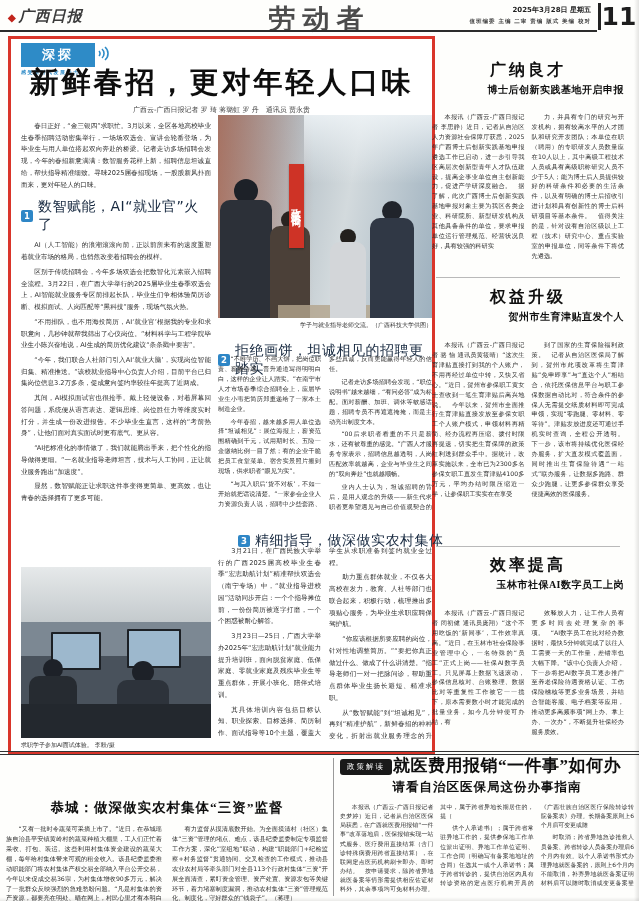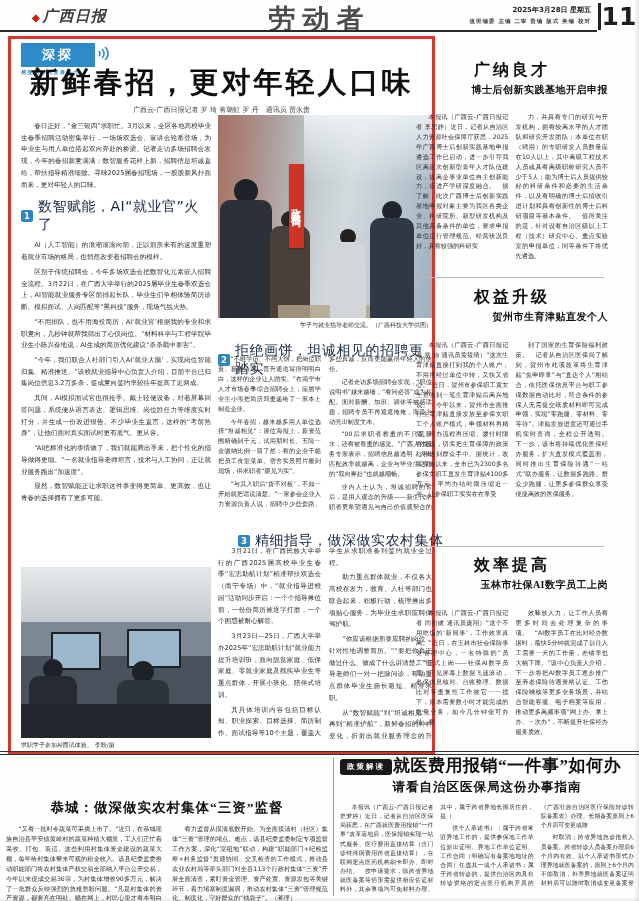--- a/index.html
+++ b/index.html
@@ -7,21 +7,21 @@
   #canvas {
     position:relative; width:639px; height:901px; margin:0 auto;
     background:#fefefc; overflow:hidden;
     font-family:"DejaVu Sans", sans-serif; color:#222;
   }
   .serif { font-family:"Liberation Serif","DejaVu Serif",serif; }
 
   
   .hdr-rule { position:absolute; left:0; top:30px; width:597px; height:2px; background:#2c2c2c; }
   .masthead { position:absolute; left:8px; top:7px; font-family:"Liberation Serif",serif;
-    font-weight:bold; font-style:italic; font-size:15px; color:#3b3b3b; letter-spacing:1px;margin-left:24px; }
+    font-weight:bold; font-style:italic; font-size:15px; color:#3b3b3b; letter-spacing:1px; }
   .masthead .dia { color:#c2251c; font-style:normal; font-size:10px; margin-right:2px; }
   .paper-sec { position:absolute; left:0; right:0; top:1px; text-align:center;
     font-family:"Liberation Serif",serif; font-size:27px; font-weight:bold; color:#4c4c4c; letter-spacing:7px; }
   .dateblock { position:absolute; right:48px; top:5px; text-align:right; }
   .date1 { font-size:7px; font-weight:bold; color:#222; }
   .date2 { font-size:5.5px; font-weight:bold; color:#444; margin-top:3px; letter-spacing:1px; }
   .pagenum { position:absolute; right:2px; top:3px; width:36px; height:27px;
     border-left:3px solid #222; text-align:center; font-size:25px; font-weight:bold;
     color:#1e1e1e; line-height:27px; }
 
@@ -69,39 +69,39 @@
     column-count:2; column-gap:8px; overflow:hidden; }
 
   .photo2 { position:absolute; left:10px; top:528px; width:190px; height:171px; overflow:hidden; background:#49525c; }
   .p2-wall { position:absolute; left:0; top:0; width:100%; height:32%; background:linear-gradient(180deg,#e6e9ea,#c4cacd); }
   .p2-mid { position:absolute; left:0; top:32%; width:100%; height:20%; background:#7c8893; }
   .p2-desk { position:absolute; left:0; bottom:0; width:100%; height:20%; background:#23282e; }
   .monitor { position:absolute; background:#9db8cd; border:2px solid #1c2025; border-radius:1px; }
   .caption2 { position:absolute; left:10px; top:702px; width:190px; }
 
   
-  .rcol { position:absolute; left:416px; top:36px; width:192px; height:716px; }
+  .rcol { position:absolute; left:432px; top:36px; width:192px; height:716px; }
   .r-kicker { position:absolute; left:0; width:100%; text-align:center;
     font-family:"Liberation Serif",serif; font-weight:bold; font-size:16px; color:#101010; letter-spacing:3px; }
   .r-title { position:absolute; left:0; width:100%; text-align:right;
     font-family:"Liberation Serif",serif; font-weight:bold; font-size:10px; color:#101010; letter-spacing:0.5px; }
   .rbody { position:absolute; left:0; width:192px; column-count:2; column-gap:7px; overflow:hidden; }
   .rdiv { position:absolute; left:4px; width:184px; border-top:1px solid #b9b9b9; }
 
   
   .bot-rule { position:absolute; left:0; top:751px; width:639px; height:2px;
     border-top:1px solid #333; border-bottom:1px solid #333; }
   .bl { position:absolute; left:6px; top:760px; width:322px;margin-top:39px; }
   .bl-title { text-align:center; font-family:"Liberation Serif",serif; font-weight:bold;
     font-size:13.5px; color:#0e0e0e; letter-spacing:1px; }
   .blbody { margin-top:7px; column-count:2; column-gap:10px; height:114px; overflow:hidden; }
   .vdiv { position:absolute; left:333px; top:758px; height:138px; width:0; border-left:1px solid #9a9a9a; }
   .br { position:absolute; left:340px; top:754px; width:294px; }
   .br-badge { position:absolute; left:0; top:5px; background:#191919; color:#fff; font-size:7.5px;
-    font-weight:bold; padding:3px 7px; border-radius:3px; letter-spacing:2px; }
+    font-weight:normal; padding:3px 7px; border-radius:3px; letter-spacing:2px; }
   .br-title { text-align:center; font-family:"Liberation Serif",serif; font-weight:bold;
     font-size:17px; color:#0e0e0e; padding-left:40px; letter-spacing:0.5px; }
   .br-sub { text-align:center; font-family:"Liberation Serif",serif; font-weight:bold;
     font-size:12.5px; color:#101010; margin-top:2px; letter-spacing:1px; }
   .brbody { margin-top:7px; column-count:3; column-gap:7px; height:94px; overflow:hidden; }
   .brbody p.b { font-size:5.9px; line-height:1.55; }
 
   .edge-r { position:absolute; right:0; top:0; width:5px; height:100%;
     background:linear-gradient(90deg, rgba(0,0,0,0), rgba(0,0,0,0.10)); pointer-events:none; }
   .edge-b { position:absolute; left:0; bottom:0; width:100%; height:4px;

